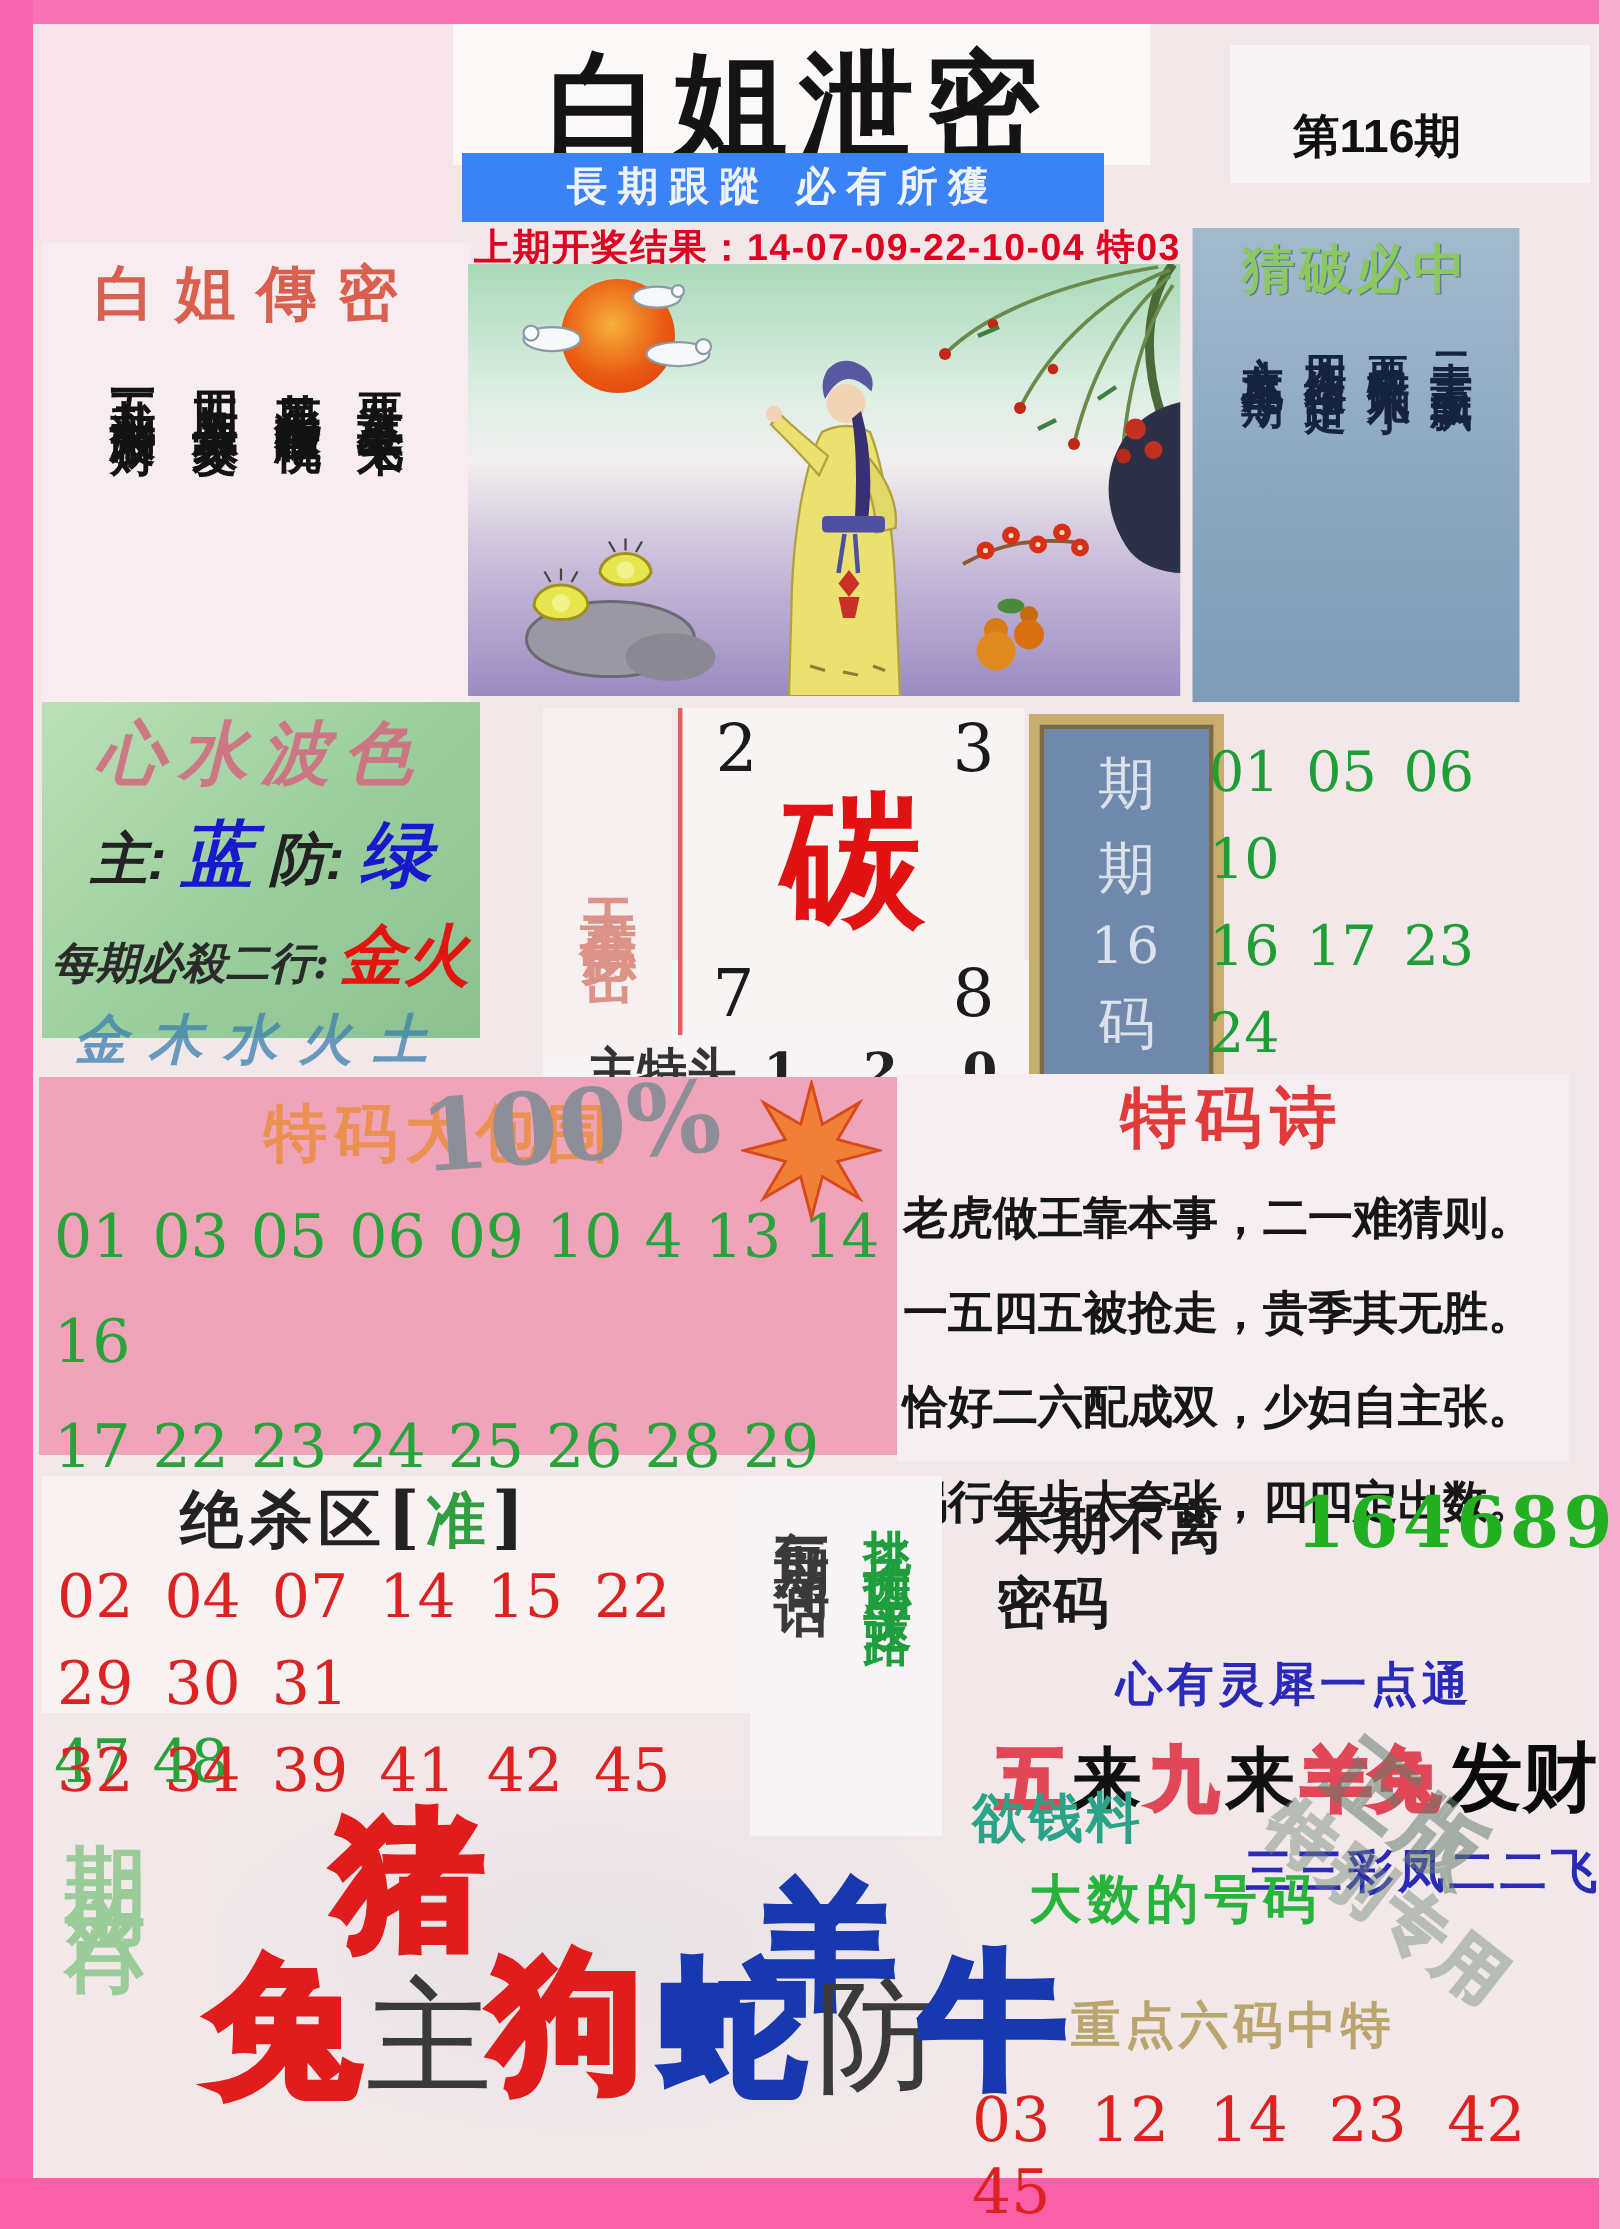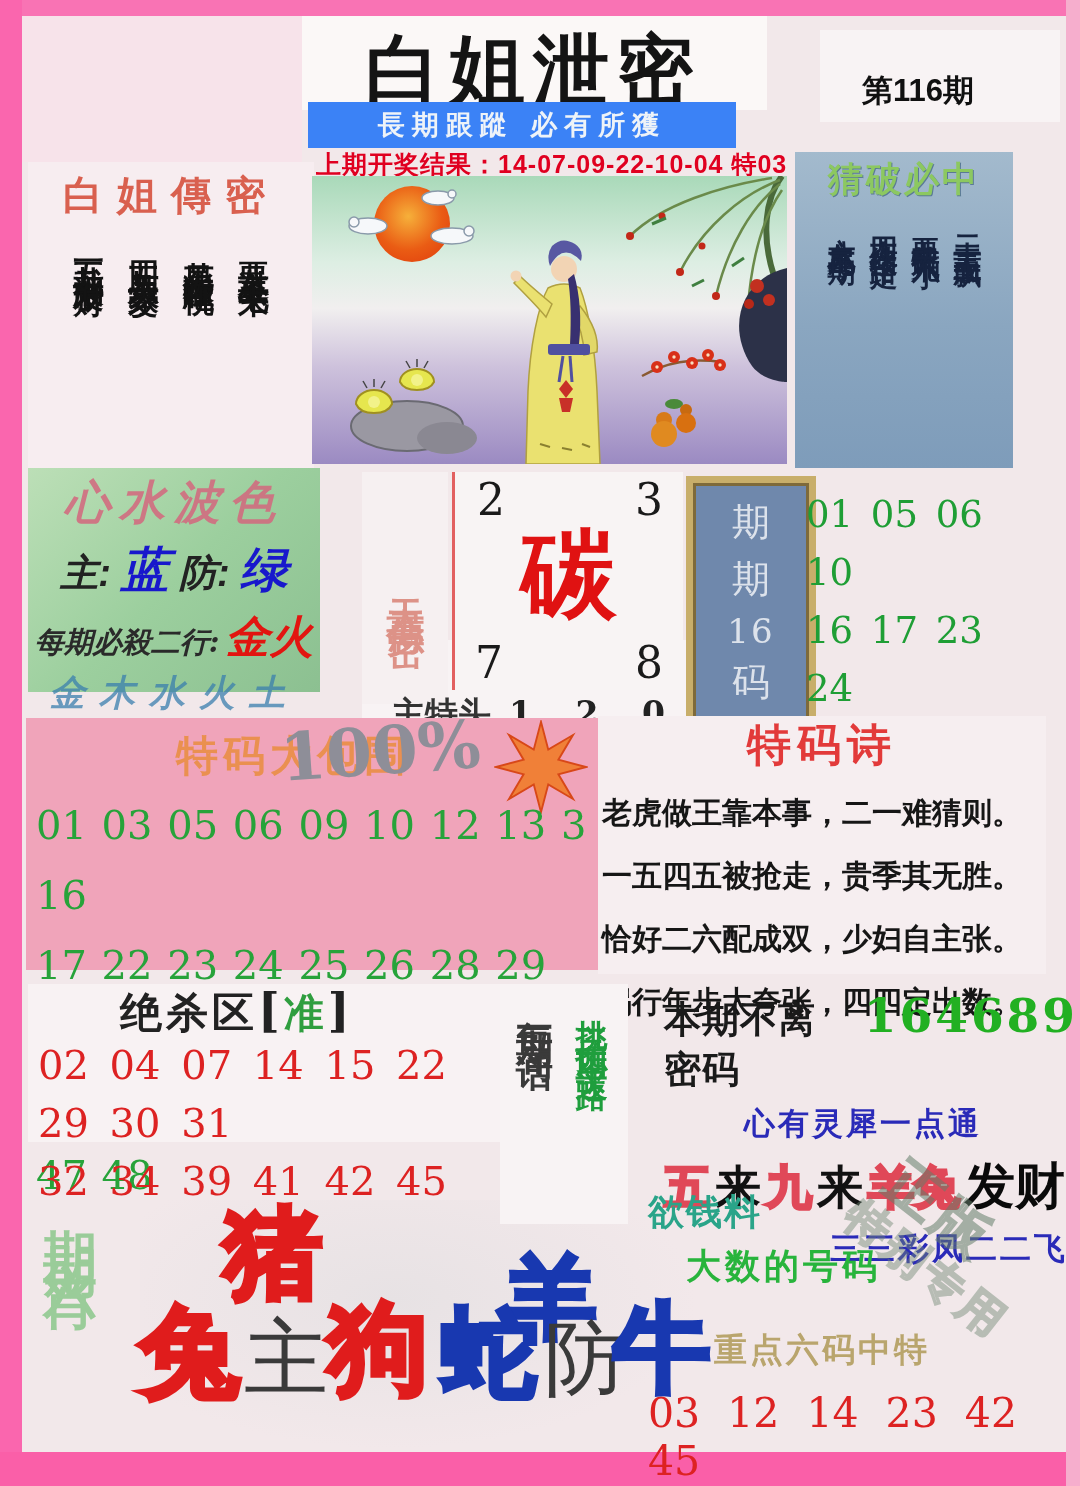--- a/index.html
+++ b/index.html
@@ -317,21 +317,21 @@
   <div class="row">33 43 45 49</div>
 </div>
 
 <div class="abs pink-box">
   <div class="pink-title">特码大包围</div>
   <div class="pct">100%</div>
   <svg class="burst" viewBox="0 0 100 100">
     <polygon points="98,50 68.5,57.7 84,84 57.7,68.5 50,98 42.3,68.5 16,84 31.5,57.7 2,50 31.5,42.3 16,16 42.3,31.5 50,2 57.7,31.5 84,16 68.5,42.3" fill="#f08038" stroke="#d84818" stroke-width="2"></polygon>
   </svg>
   <div class="pink-rows">
-    <div class="row">01 03 05 06 09 10 12 13 3 16</div>
+    <div class="row">01 03 05 06 09 10 4 13 14 16</div>
     <div class="row">17 22 23 24 25 26 28 29 30 31</div>
     <div class="row">32 34 36 38 41 42 45 46 47 48</div>
   </div>
 </div>
 
 <div class="abs shi-box">
   <div class="shi-title">特码诗</div>
   <div class="shi-lines">
     <div class="line">老虎做王靠本事，二一难猜则。</div>
     <div class="line">一五四五被抢走，贵季其无胜。</div>

